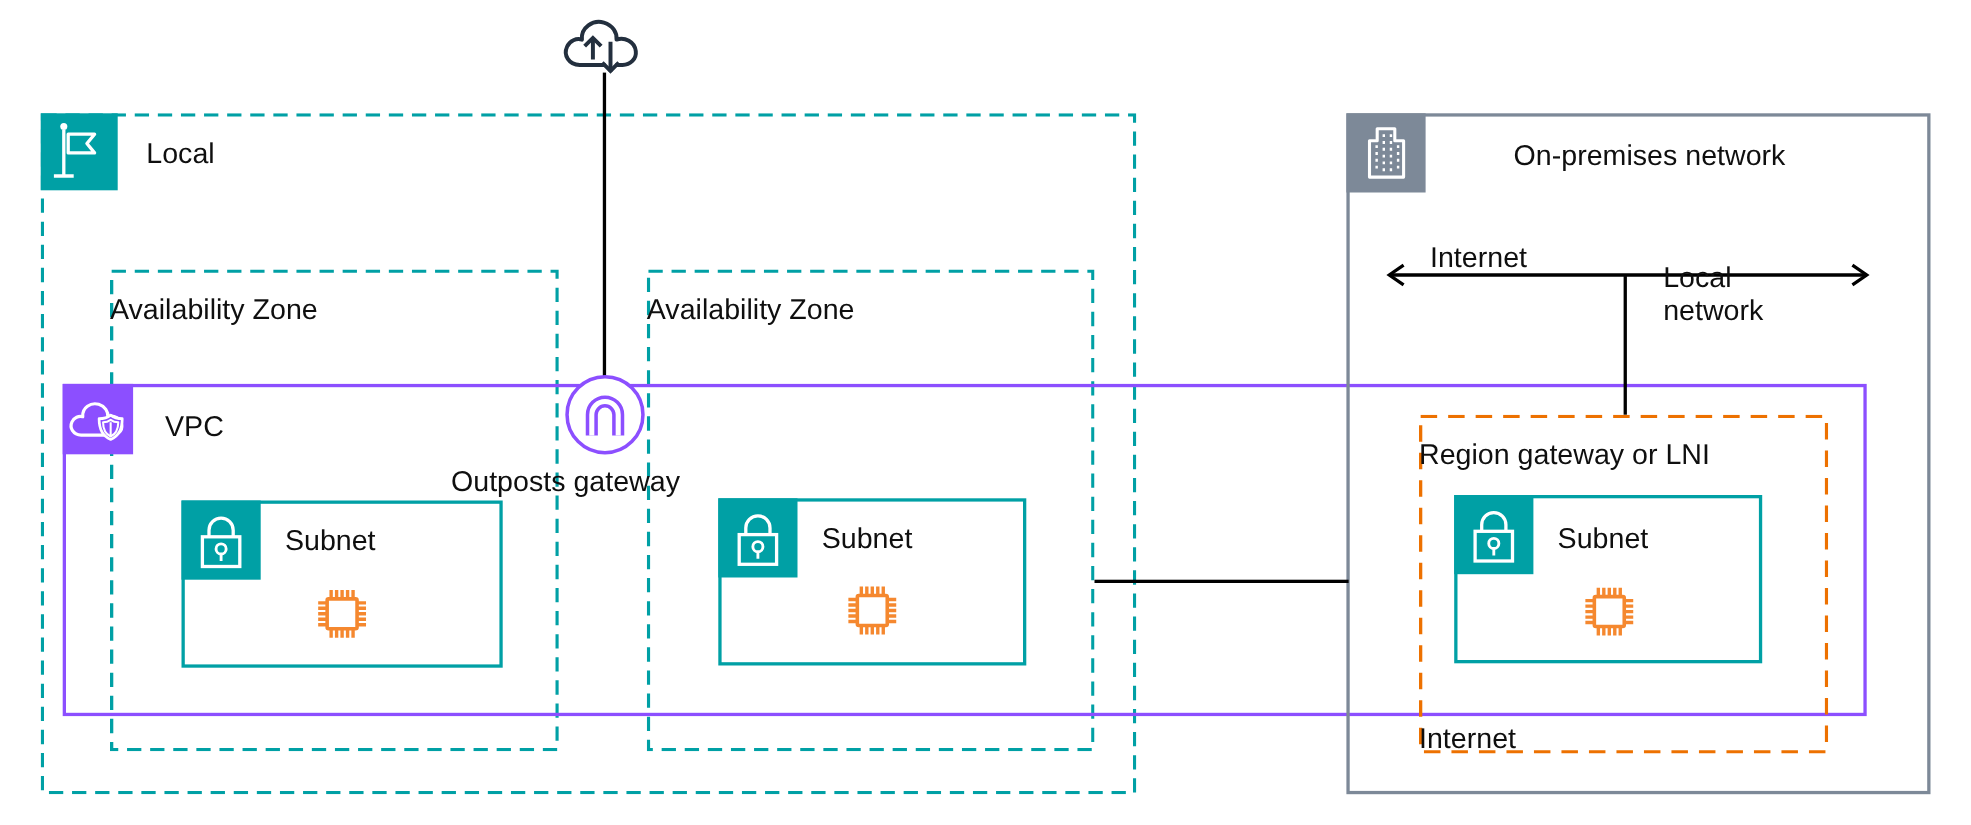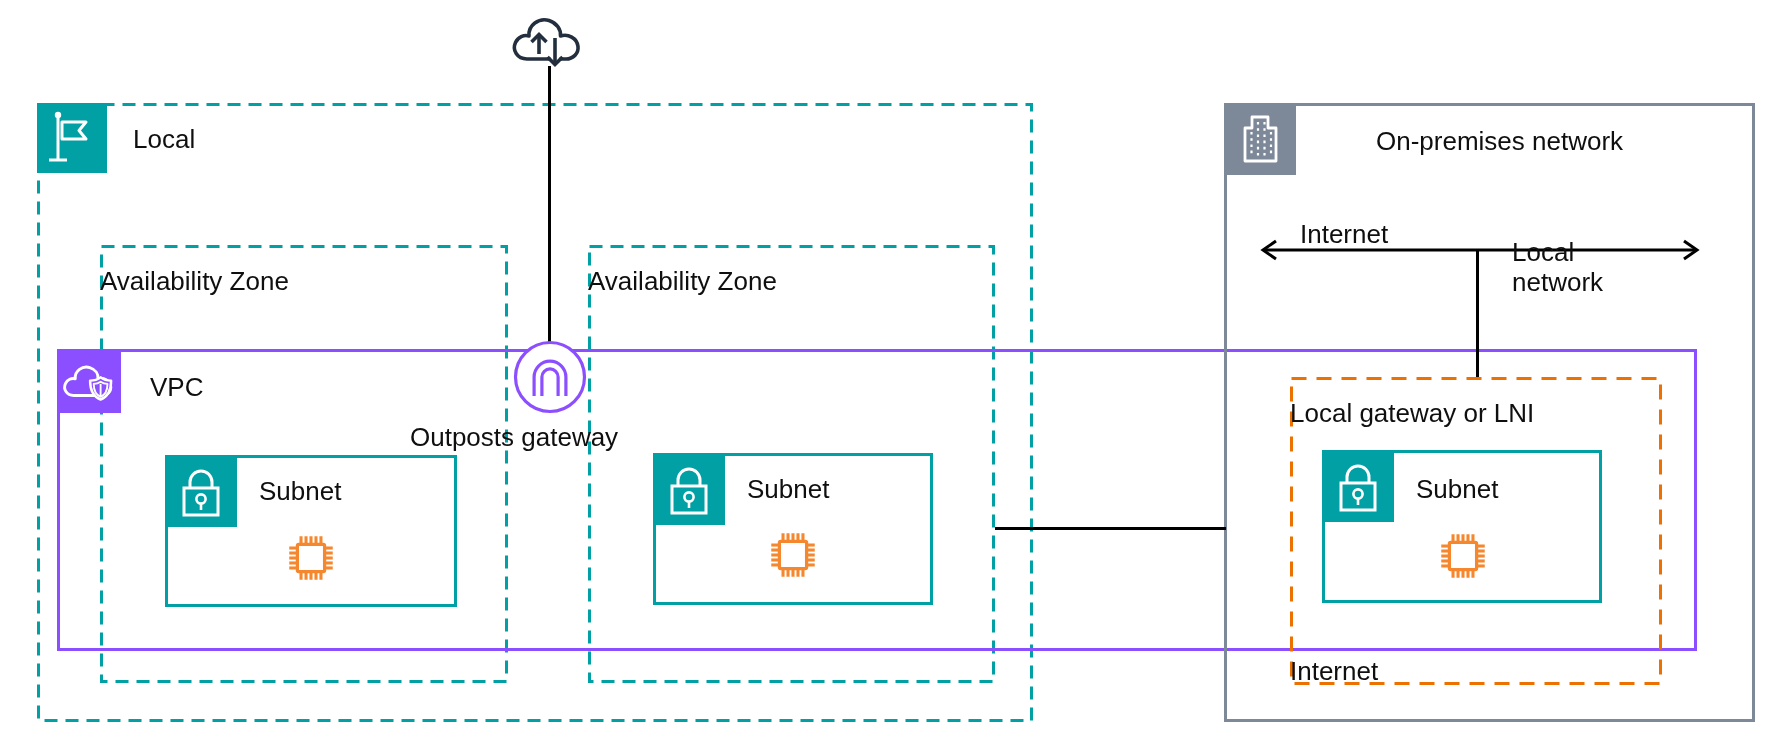--- a/index.html
+++ b/index.html
@@ -187,21 +187,21 @@
       <g stroke="#ffffff" stroke-width="2.2" stroke-dasharray="2.6 3.6">
         <line x1="27.5" y1="29" x2="27.5" y2="53"></line>
         <line x1="34" y1="19" x2="34" y2="53"></line>
         <line x1="40.5" y1="19" x2="40.5" y2="53"></line>
         <line x1="47" y1="29" x2="47" y2="53"></line>
       </g>
     </svg>
   </div>
   <div class="lbl" style="left:1376px;top:126px">On-premises network</div>
 
-  <div class="lbl center" style="left:1290px;top:398px;width:372px">Local gateway or LNI</div>
+  <div class="lbl center" style="left:1290px;top:398px;width:372px">Region gateway or LNI</div>
   <div class="lbl center" style="left:1290px;top:656px;width:372px">Internet</div>
 
   <div class="solid-box subnet-box" style="left:1322px;top:450px;width:280px;height:153px"></div>
   <div class="icon-sq teal" style="left:1322px;top:450px;width:72px;height:72px">
     <svg width="72" height="72" viewBox="0 0 72 72">
       <path d="M25,33 V27 a11,11 0 0 1 22,0 V33" fill="none" stroke="#ffffff" stroke-width="3"></path>
       <rect x="19" y="33" width="34" height="27" fill="none" stroke="#ffffff" stroke-width="3"></rect>
       <circle cx="36" cy="44" r="4.6" fill="none" stroke="#ffffff" stroke-width="2.6"></circle>
       <line x1="36" y1="48.5" x2="36" y2="55" stroke="#ffffff" stroke-width="2.6"></line>
     </svg>

